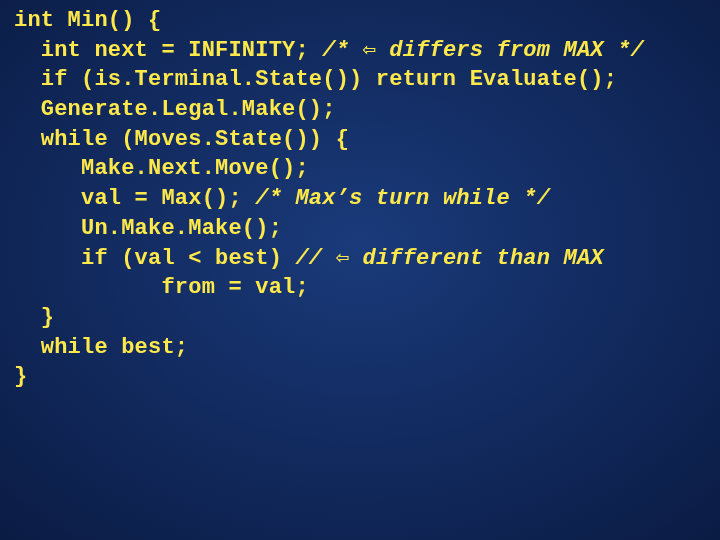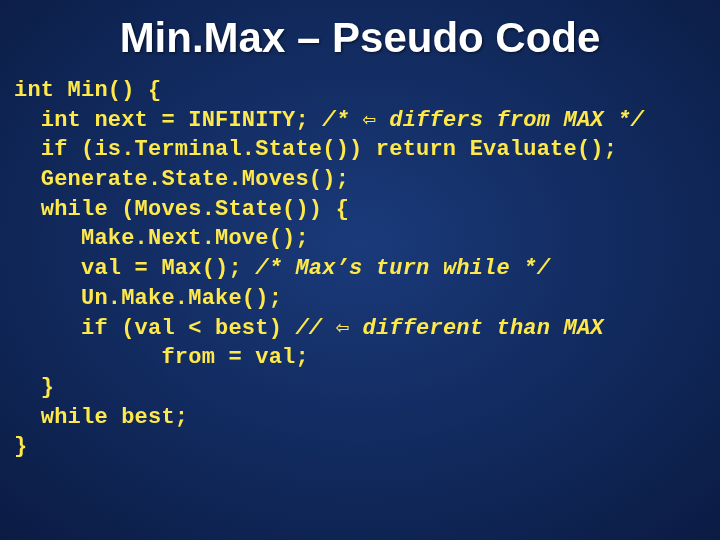--- a/index.html
+++ b/index.html
@@ -42,25 +42,24 @@
   }
   .em {
     font-style: italic;
     margin-top: 32px;
   }
 </style>
 </head>
 <body>
 
 <div class="slide">
-  <div class="title">Min.Max – Pseudo Code</div>
   <div class="code"><span>int Min() {</span>
 <span>  int next = INFINITY; </span><span class="em">/* ⇦ differs from MAX */</span>
 <span>  if (is.Terminal.State()) return Evaluate();</span>
-<span>  Generate.State.Moves();</span>
+<span>  Generate.Legal.Make();</span>
 <span>  while (Moves.State()) {</span>
 <span>     Make.Next.Move();</span>
 <span>     val = Max(); </span><span class="em">/* Max’s turn while */</span>
 <span>     Un.Make.Make();</span>
 <span>     if (val &lt; best) </span><span class="em">// ⇦ different than MAX</span>
 <span>           from = val;</span>
 <span>  }</span>
 <span>  while best;</span>
 <span>}</span></div>
 </div>

